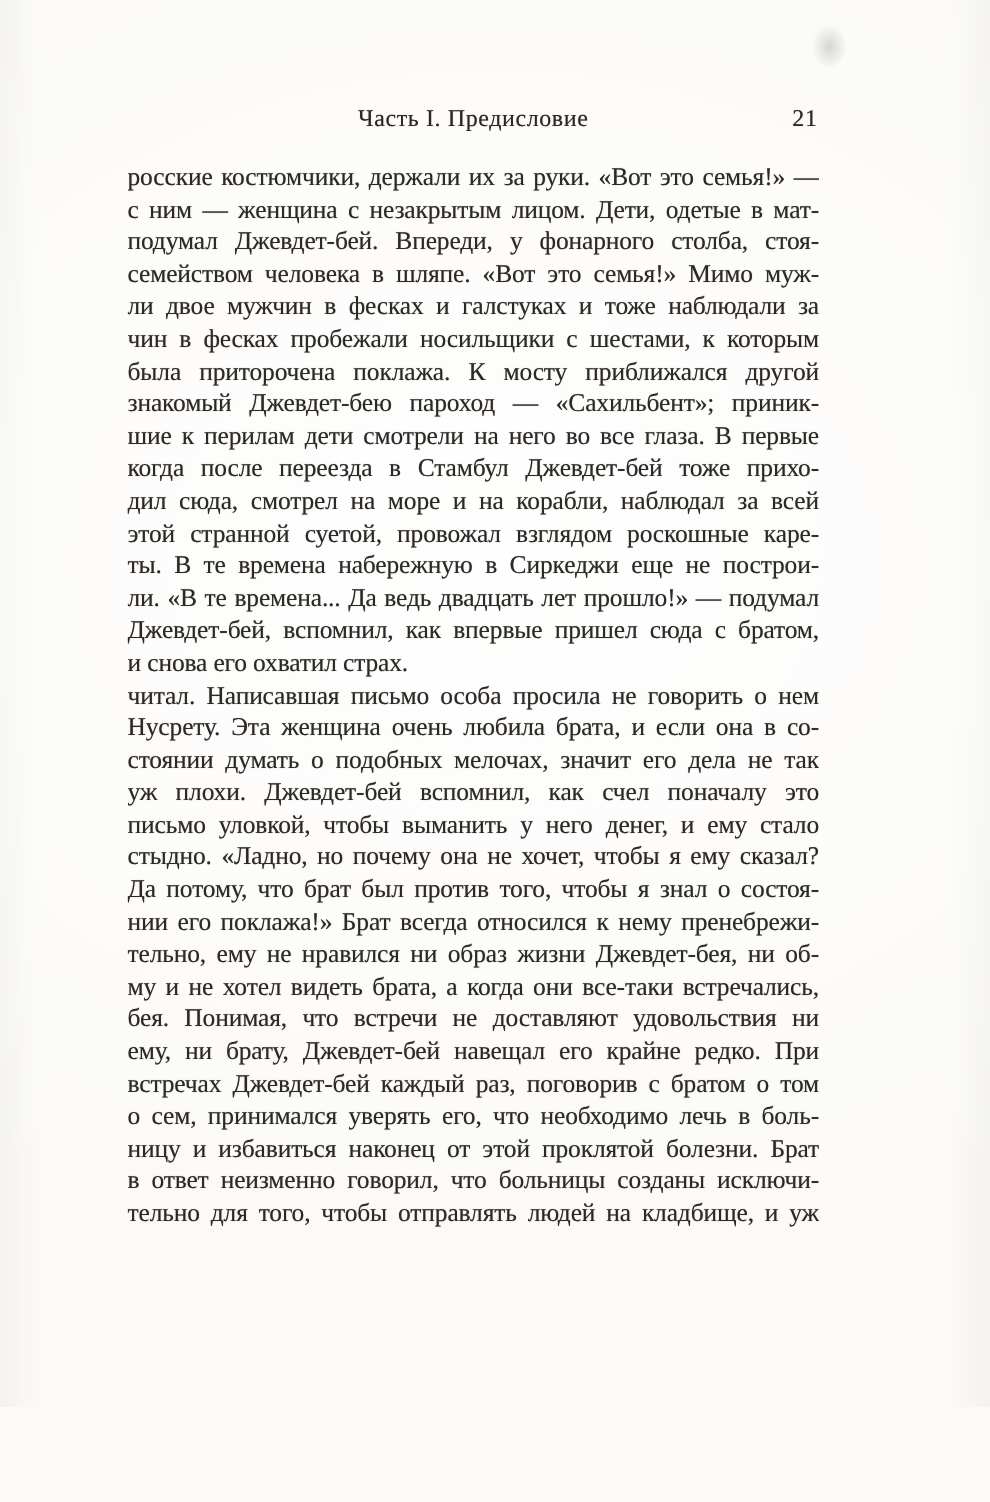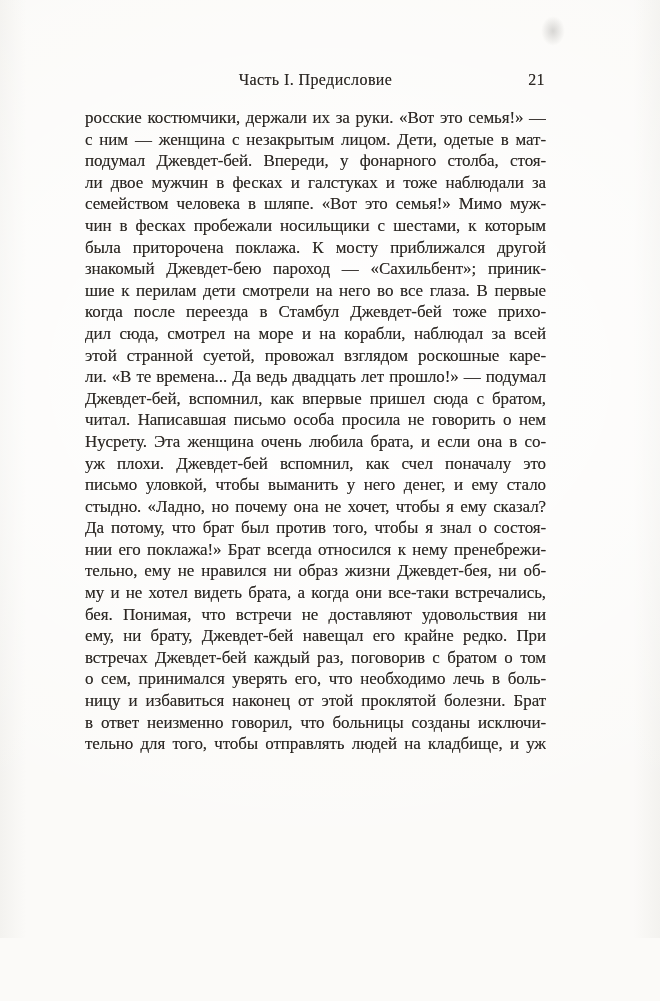--- a/index.html
+++ b/index.html
@@ -78,33 +78,36 @@
 <div class="page">
   <div class="header">
     <span class="running-title">Часть I. Предисловие</span>
     <span class="page-number">21</span>
   </div>
   <div class="scan-artifact"></div>
   <div class="page-body">
       <div class="line">росские костюмчики, держали их за руки. «Вот это семья!» —</div>
       <div class="line">с ним — женщина с незакрытым лицом. Дети, одетые в мат-</div>
       <div class="line">подумал Джевдет-бей. Впереди, у фонарного столба, стоя-</div>
+      <div class="line">семейством человека в шляпе. «Вот это семья!» Мимо муж-</div>
       <div class="line">ли двое мужчин в фесках и галстуках и тоже наблюдали за</div>
-      <div class="line">семейством человека в шляпе. «Вот это семья!» Мимо муж-</div>
       <div class="line">чин в фесках пробежали носильщики с шестами, к которым</div>
       <div class="line">была приторочена поклажа. К мосту приближался другой</div>
       <div class="line">знакомый Джевдет-бею пароход — «Сахильбент»; приник-</div>
       <div class="line">шие к перилам дети смотрели на него во все глаза. В первые</div>
       <div class="line">когда после переезда в Стамбул Джевдет-бей тоже прихо-</div>
       <div class="line">дил сюда, смотрел на море и на корабли, наблюдал за всей</div>
       <div class="line">этой странной суетой, провожал взглядом роскошные каре-</div>
+      <div class="line">ты. В те времена набережную в Сиркеджи еще не построи-</div>
       <div class="line">ли. «В те времена... Да ведь двадцать лет прошло!» — подумал</div>
       <div class="line">Джевдет-бей, вспомнил, как впервые пришел сюда с братом,</div>
+      <div class="line no-justify">и снова его охватил страх.</div>
       <div class="line">читал. Написавшая письмо особа просила не говорить о нем</div>
       <div class="line">Нусрету. Эта женщина очень любила брата, и если она в со-</div>
+      <div class="line">стоянии думать о подобных мелочах, значит его дела не так</div>
       <div class="line">уж плохи. Джевдет-бей вспомнил, как счел поначалу это</div>
       <div class="line">письмо уловкой, чтобы выманить у него денег, и ему стало</div>
       <div class="line">стыдно. «Ладно, но почему она не хочет, чтобы я ему сказал?</div>
       <div class="line">Да потому, что брат был против того, чтобы я знал о состоя-</div>
       <div class="line">нии его поклажа!» Брат всегда относился к нему пренебрежи-</div>
       <div class="line">тельно, ему не нравился ни образ жизни Джевдет-бея, ни об-</div>
       <div class="line">му и не хотел видеть брата, а когда они все-таки встречались,</div>
       <div class="line">бея. Понимая, что встречи не доставляют удовольствия ни</div>
       <div class="line">ему, ни брату, Джевдет-бей навещал его крайне редко. При</div>
       <div class="line">встречах Джевдет-бей каждый раз, поговорив с братом о том</div>

